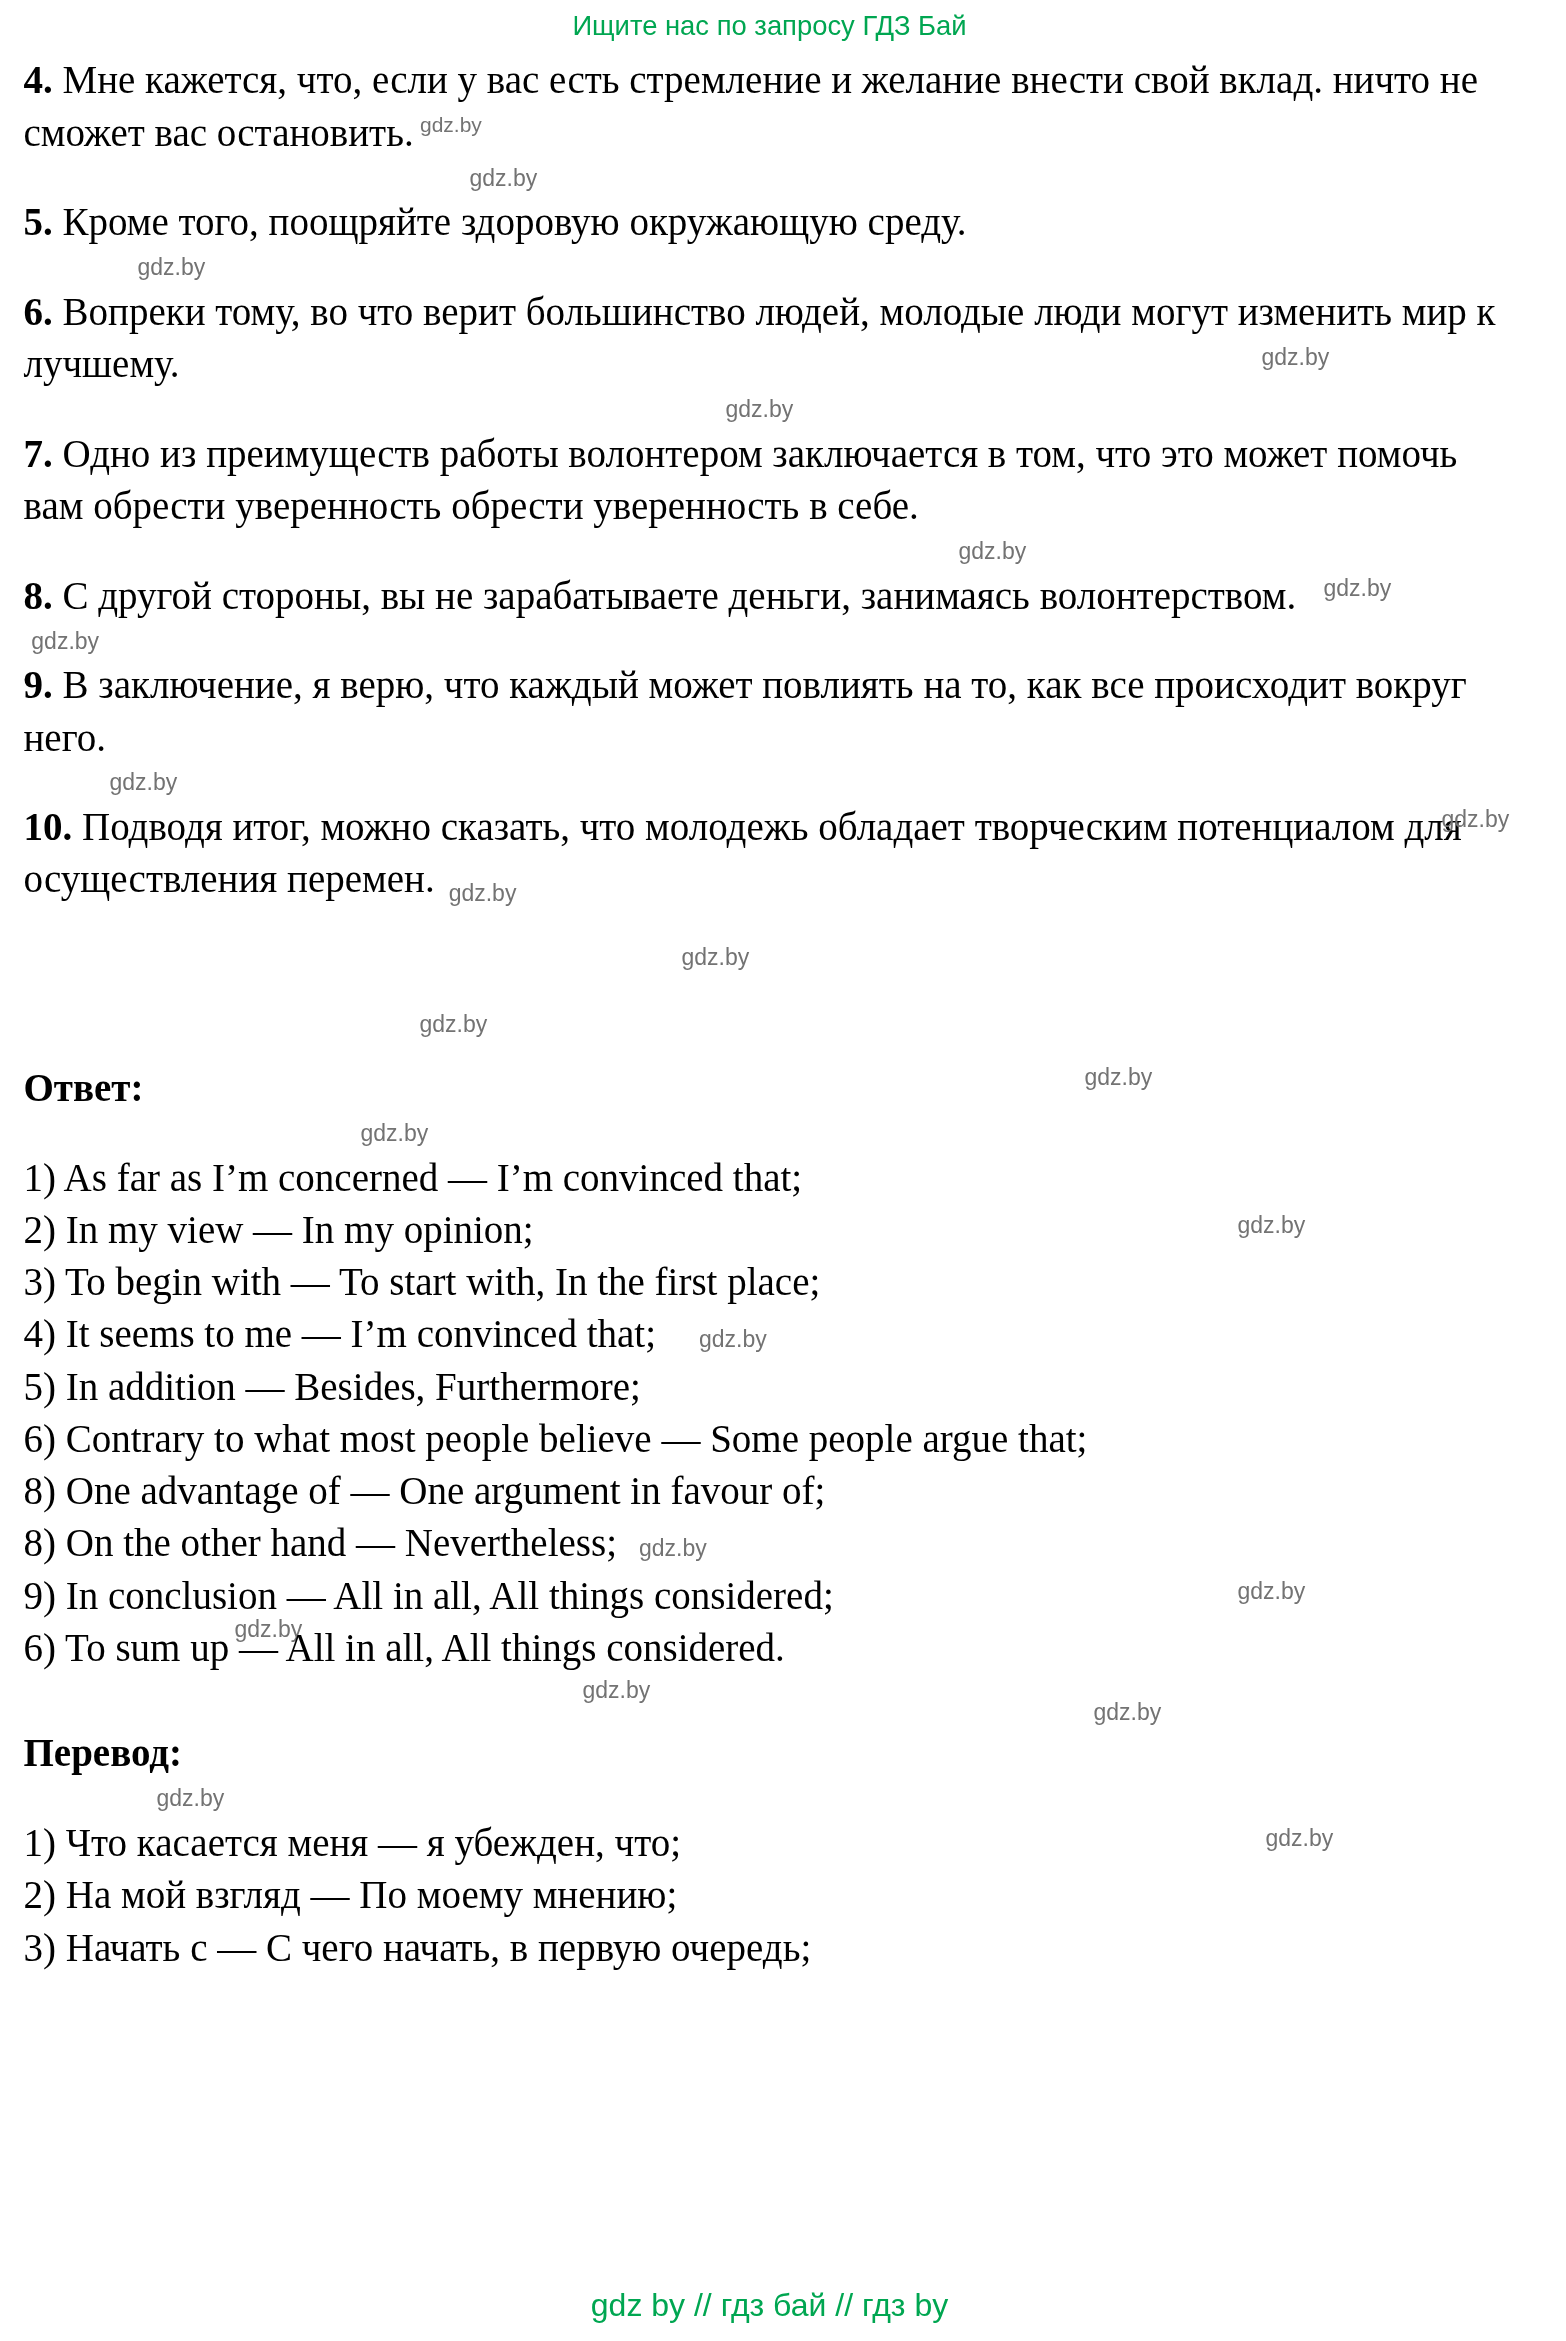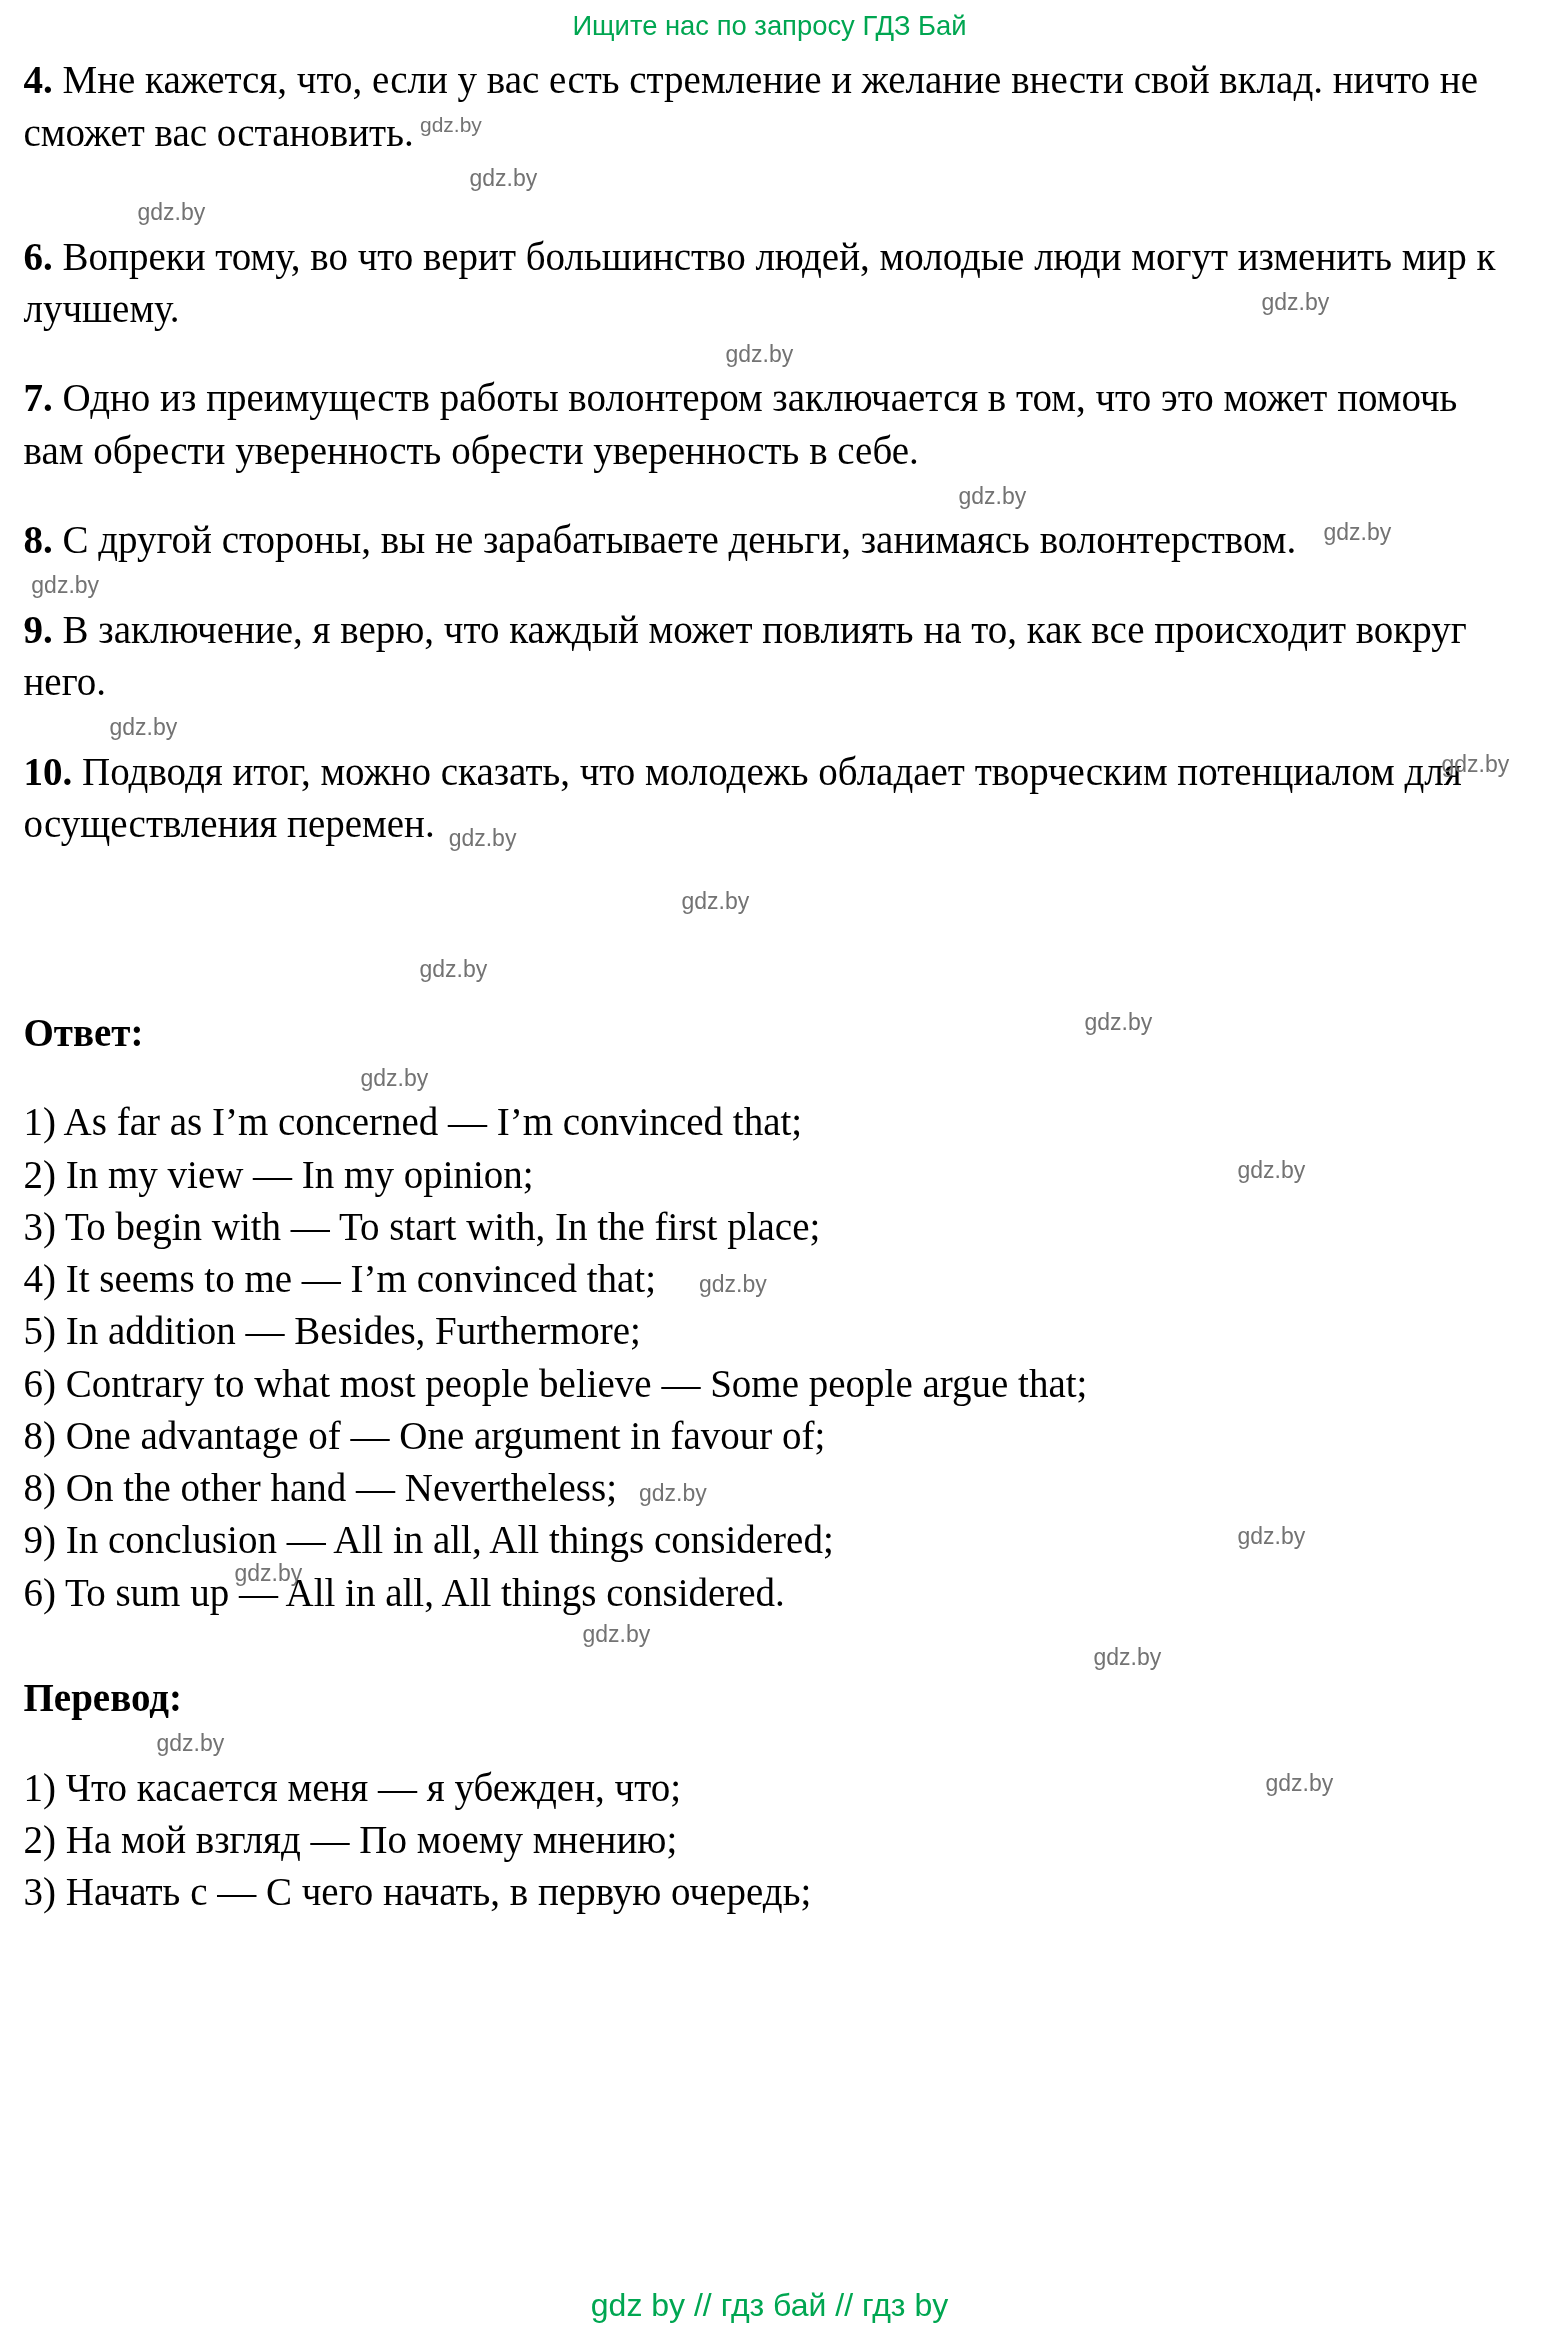--- a/index.html
+++ b/index.html
@@ -51,20 +51,24 @@
 <div class="page">
 
   <div class="banner top">Ищите нас по запросу ГДЗ Бай</div>
 
   <p class="stmt">
     <span class="num">4.</span>
     <span>Мне кажется, что, если у вас есть стремление и желание внести свой вклад. ничто не сможет вас остановить.</span><sup class="wm">gdz.by</sup>
   </p>
   <div class="wm-line" style="padding-left:446px">gdz.by</div>
 
+  <p class="stmt">
+    <span class="num">5.</span>
+    <span>Кроме того, поощряйте здоровую окружающую среду.</span>
+  </p>
   <div class="wm-line" style="padding-left:114px">gdz.by</div>
 
   <p class="stmt">
     <span class="num">6.</span>
     <span>Вопреки тому, во что верит большинство людей, молодые люди могут изменить мир к лучшему.</span>
     <span class="wm-abs" style="left:1238px; top:56px">gdz.by</span>
   </p>
   <div class="wm-line" style="padding-left:702px">gdz.by</div>
 
   <p class="stmt">

